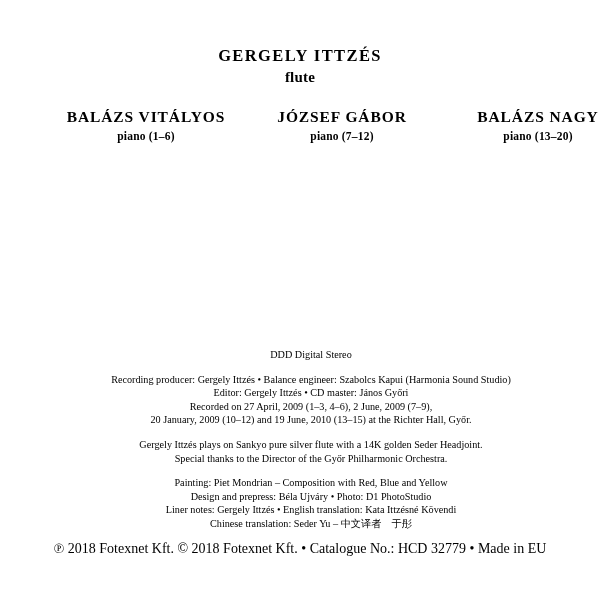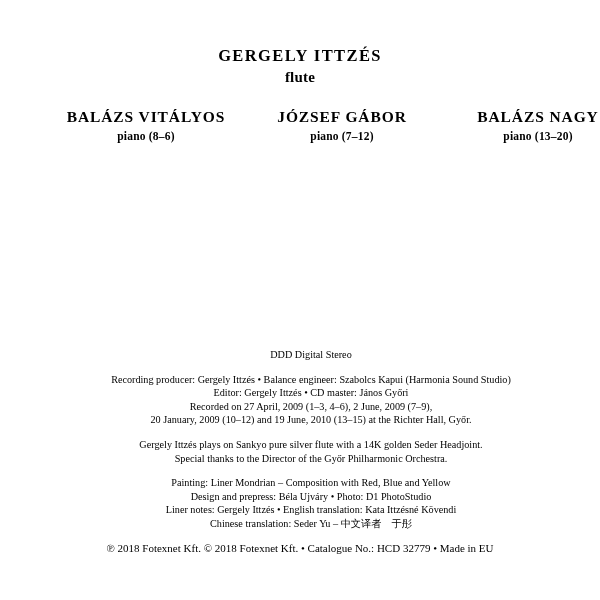--- a/index.html
+++ b/index.html
@@ -81,39 +81,39 @@
   .credit-line {
     font-size: 10.2px;
     line-height: 13.6px;
     white-space: nowrap;
     margin-left: 22px;
   }
   .group-gap {
     height: 11px;
   }
   .copyright {
-    font-size: 11px;
+    font-size: 14px;
     line-height: 13px;
     white-space: nowrap;
   }
 </style>
 </head>
 <body>
 
 <div class="page">
 
   <div class="header">
     <div class="artist-name">GERGELY ITTZÉS</div>
     <div class="artist-instrument">flute</div>
   </div>
 
   <div class="performers">
     <div class="performer">
       <div class="performer-name">BALÁZS VITÁLYOS</div>
-      <div class="performer-role">piano (8–6)</div>
+      <div class="performer-role">piano (1–6)</div>
     </div>
     <div class="performer">
       <div class="performer-name">JÓZSEF GÁBOR</div>
       <div class="performer-role">piano (7–12)</div>
     </div>
     <div class="performer">
       <div class="performer-name">BALÁZS NAGY</div>
       <div class="performer-role">piano (13–20)</div>
     </div>
   </div>
@@ -129,21 +129,21 @@
     <div class="credit-line">Recorded on 27 April, 2009 (1–3, 4–6), 2 June, 2009 (7–9),</div>
     <div class="credit-line">20 January, 2009 (10–12) and 19 June, 2010 (13–15) at the Richter Hall, Győr.</div>
 
     <div class="group-gap"></div>
 
     <div class="credit-line">Gergely Ittzés plays on Sankyo pure silver flute with a 14K golden Seder Headjoint.</div>
     <div class="credit-line">Special thanks to the Director of the Győr Philharmonic Orchestra.</div>
 
     <div class="group-gap"></div>
 
-    <div class="credit-line">Painting: Liner Mondrian – Composition with Red, Blue and Yellow</div>
+    <div class="credit-line">Painting: Piet Mondrian – Composition with Red, Blue and Yellow</div>
     <div class="credit-line">Design and prepress: Béla Ujváry • Photo: D1 PhotoStudio</div>
     <div class="credit-line">Liner notes: Gergely Ittzés • English translation: Kata Ittzésné Kövendi</div>
     <div class="credit-line">Chinese translation: Seder Yu – 中文译者　于彤</div>
 
     <div class="group-gap"></div>
 
     <div class="copyright">℗ 2018 Fotexnet Kft. © 2018 Fotexnet Kft. • Catalogue No.: HCD 32779 • Made in EU</div>
 
   </div>
 </div>

